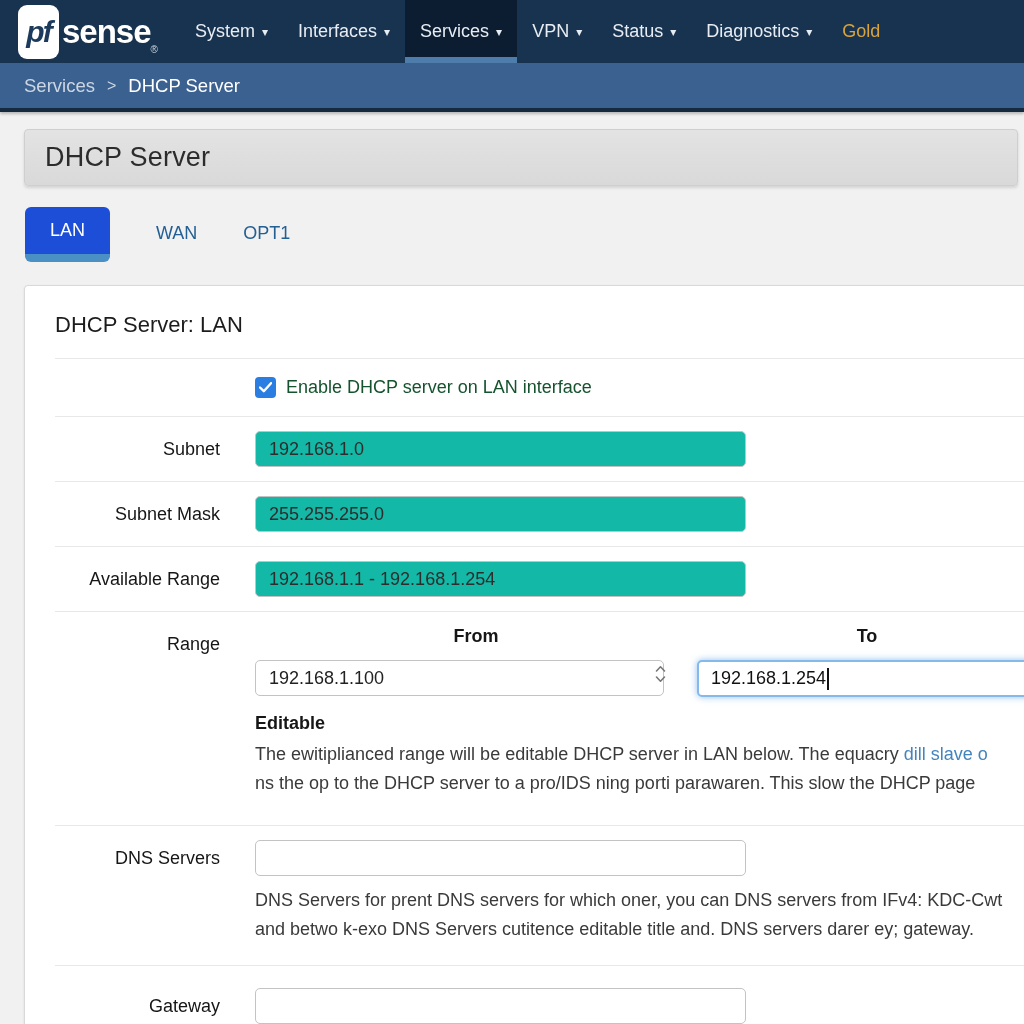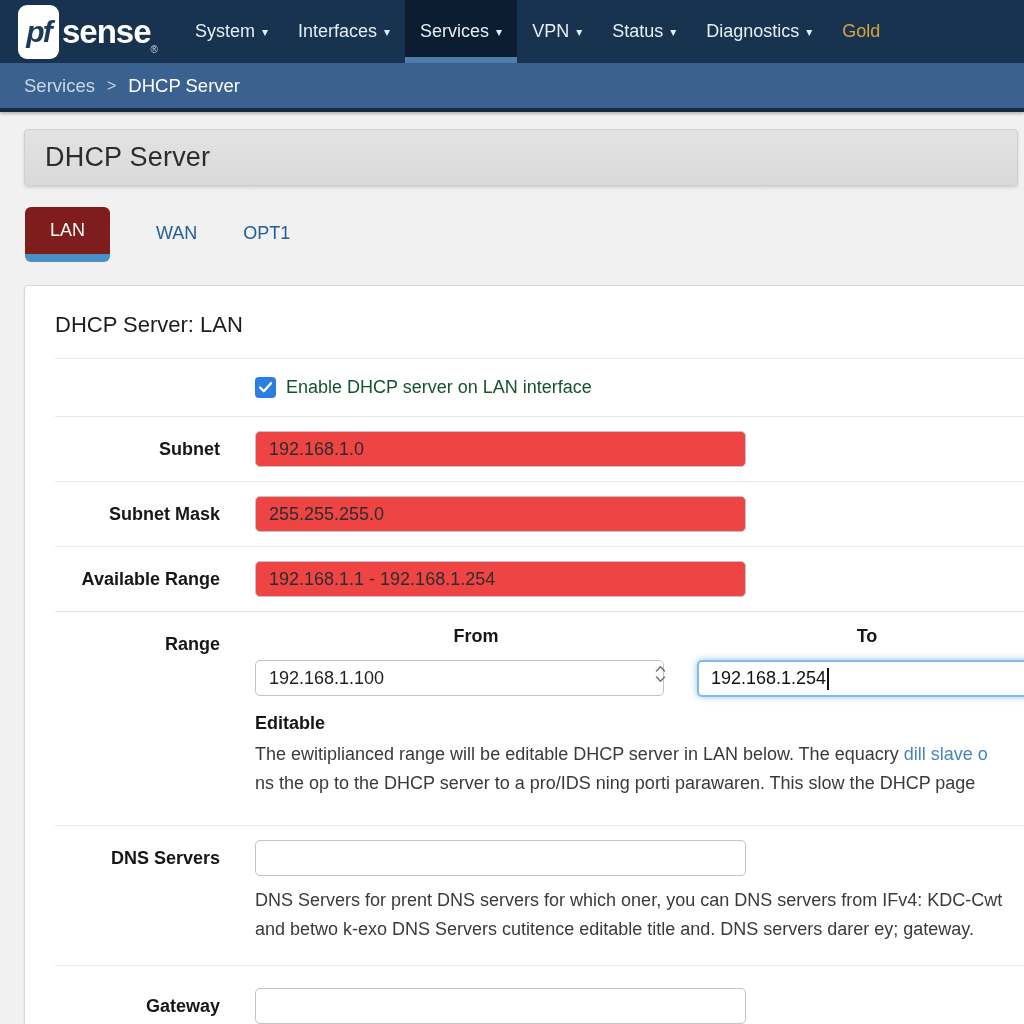--- a/index.html
+++ b/index.html
@@ -28,36 +28,36 @@
   .dark-strip { height:4px; background:#15293f; box-shadow:0 2px 3px rgba(0,0,0,.25); }
 
   
   .title-bar { margin:17px 6px 0 24px; height:57px; border-radius:4px;
     background:linear-gradient(#e3e3e3,#d9d9d9); border:1px solid #cfcfcf;
     box-shadow:0 2px 3px rgba(0,0,0,.12); display:flex; align-items:center; padding-left:20px; }
   .title-bar h1 { font-size:27px; font-weight:500; color:#2c2c2c; letter-spacing:.2px; }
 
   
   .tabs { display:flex; align-items:flex-end; margin:21px 0 0 25px; height:55px; }
-  .tab-active { background:#7f1d1d; border-bottom:8px solid #4a90c4; border-radius:6px;
+  .tab-active { background:#1d4ed8; border-bottom:8px solid #4a90c4; border-radius:6px;
     color:#ffffff; font-size:18px; padding:13px 25px 7px 25px; height:55px; cursor:pointer; }
   .tab-link { color:#235f93; font-size:18px; padding:0 0 18px 0; margin-left:46px; cursor:pointer; text-decoration:none; }
 
   
   .panel { margin:23px 0 0 24px; margin-right:-8px; background:#ffffff; border:1px solid #d9d9d9;
     border-radius:4px 4px 0 0; box-shadow:0 1px 3px rgba(0,0,0,.08); padding:0 0 0 30px; min-height:760px; }
   .panel-title { font-size:22px; font-weight:500; color:#1c1c1c; padding:26px 0 20px 0; }
   .row { display:grid; grid-template-columns:165px 1fr; column-gap:35px; border-top:1px solid #e8e8e8; padding:14px 0; align-items:center; }
-  .row .flabel { text-align:right; font-weight:bold; font-size:18px; color:#161616; }
+  .row .flabel { text-align:right; font-weight:normal; font-size:18px; color:#161616; }
   .row.top-align { align-items:start; }
   .row.top-align .flabel { padding-top:8px; }
 
   .form-input { width:491px; height:36px; border:1px solid #c3c3c3; border-radius:5px;
     font-size:18px; color:#222; padding:0 13px; font-family:"Liberation Sans", sans-serif; background:#fff; }
-  .form-input.disabled { background:#ef4444; color:#2d2d2d; }
+  .form-input.disabled { background:#14b8a6; color:#2d2d2d; }
 
   .cb-row { padding:18px 0; }
   .cb-wrap { display:flex; align-items:center; }
   .checkbox { width:21px; height:21px; background:#2a7de1; border-radius:4px; display:inline-flex;
     align-items:center; justify-content:center; margin-right:10px; cursor:pointer; flex:none; }
   .cb-label { font-size:18px; color:#14532d; }
 
   
   .range-grid { display:flex; }
   .range-col1 { width:442px; }

